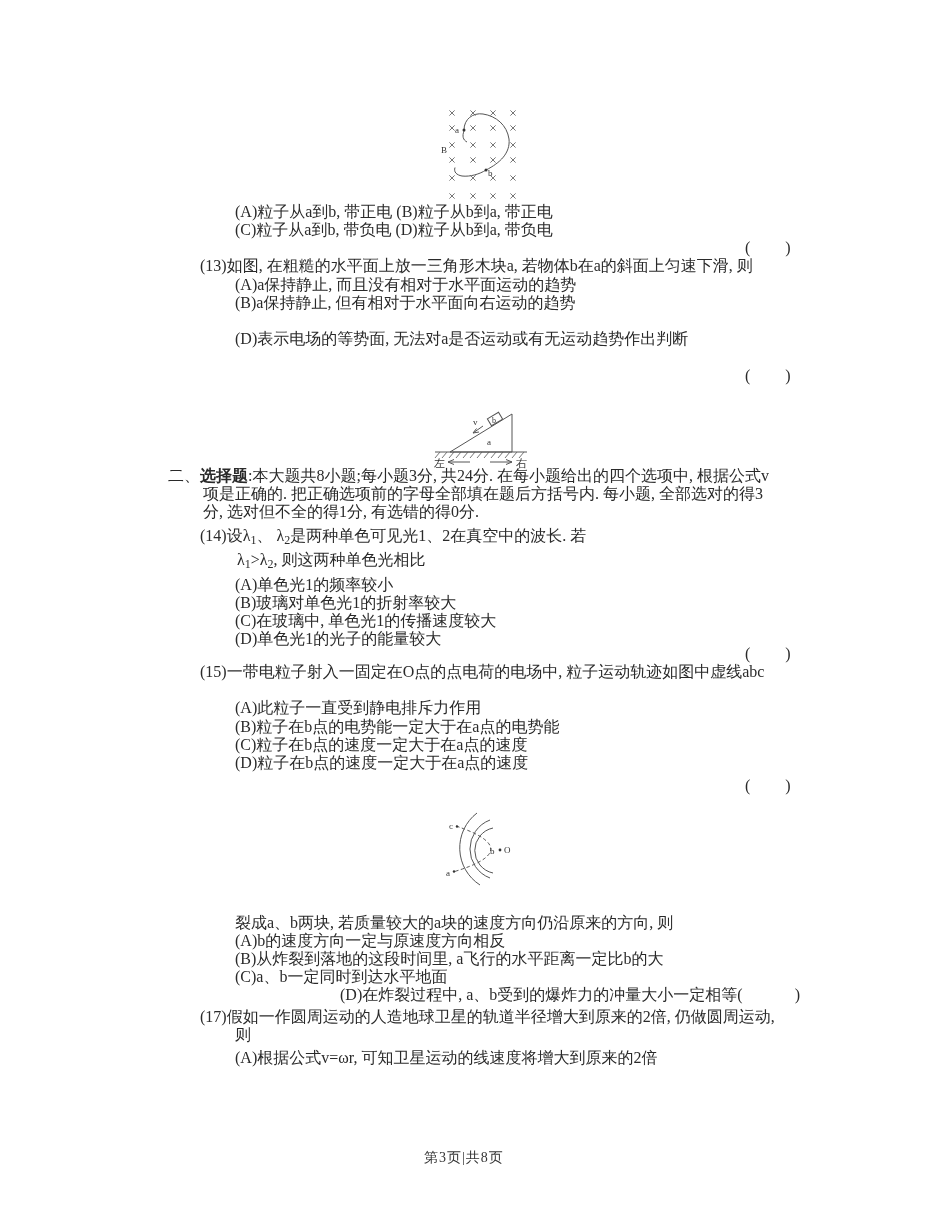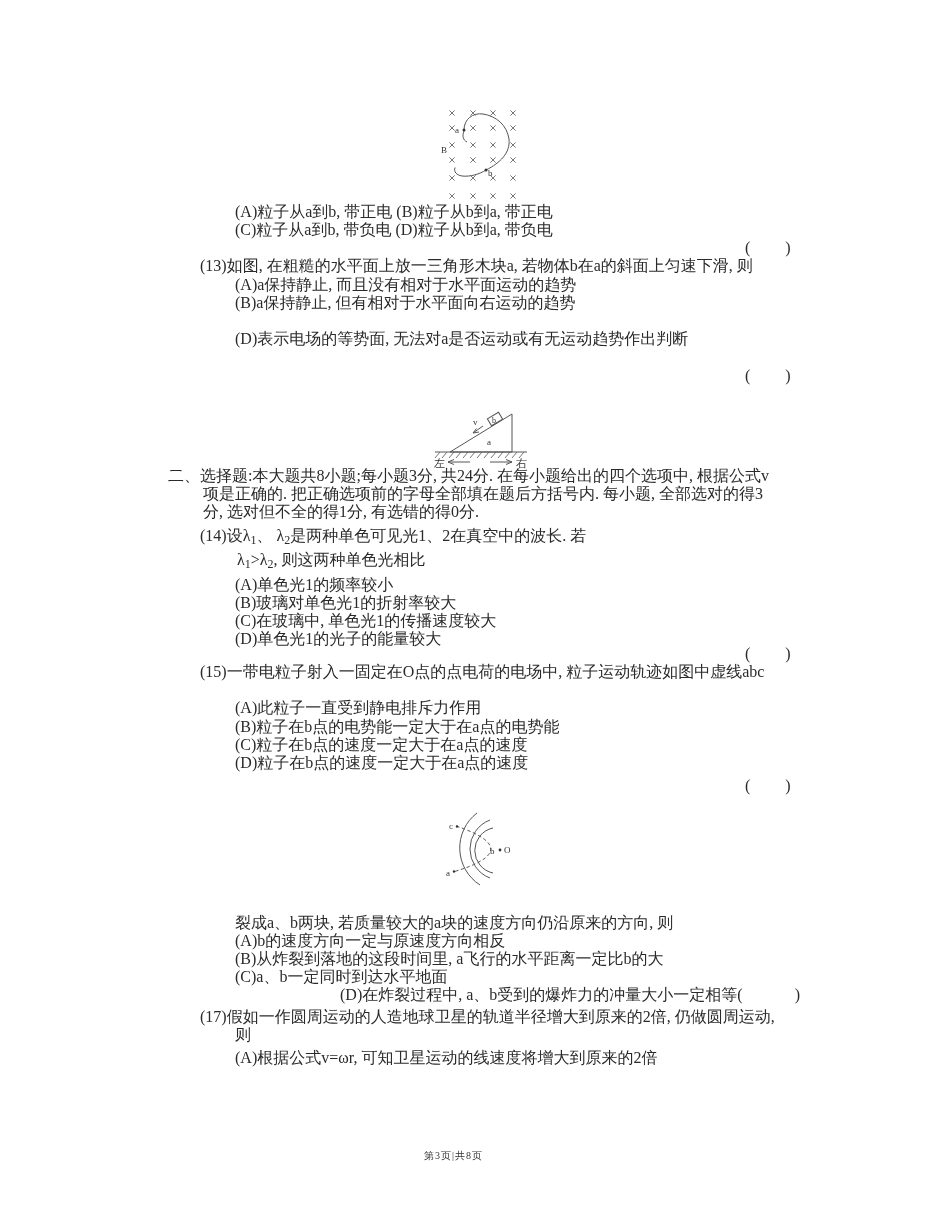--- a/index.html
+++ b/index.html
@@ -4,27 +4,27 @@
 <style>
   html,body{margin:0;padding:0;background:#e8e8e8;}
   .page{
     position:relative;width:950px;height:1230px;background:#ffffff;
     font-family:"Liberation Serif","DejaVu Serif",serif;
     color:#2a2a2a;overflow:hidden;margin:0 auto;
   }
   .ln{position:absolute;white-space:nowrap;font-size:16px;line-height:18px;}
   .bracket{position:absolute;white-space:nowrap;font-size:16px;letter-spacing:1px;}
   .sub{font-size:12px;position:relative;top:3px;}
-  .footer{position:absolute;font-size:10px;letter-spacing:1px;color:#333;}
+  .footer{position:absolute;font-size:14px;letter-spacing:1px;color:#333;}
   svg{position:absolute;overflow:visible;}
   svg text{font-family:"Liberation Serif","DejaVu Serif",serif;fill:#333;}
   .dg-stroke{stroke:#555;fill:none;stroke-width:1;}
   .dg-thin{stroke:#666;fill:none;stroke-width:0.9;}
   .dg-dot{fill:#333;stroke:none;}
-  b{font-weight:normal;}
+  b{font-weight:bold;}
 </style>
 </head>
 <body>
 
 <div class="page">
 
   <svg style="left:440px;top:106px;" width="95" height="100" viewBox="0 0 95 100">
     <defs>
       <g id="xmark">
           <path class="dg-thin" d="M-2.6,-2.6 L2.6,2.6 M2.6,-2.6 L-2.6,2.6"></path>

